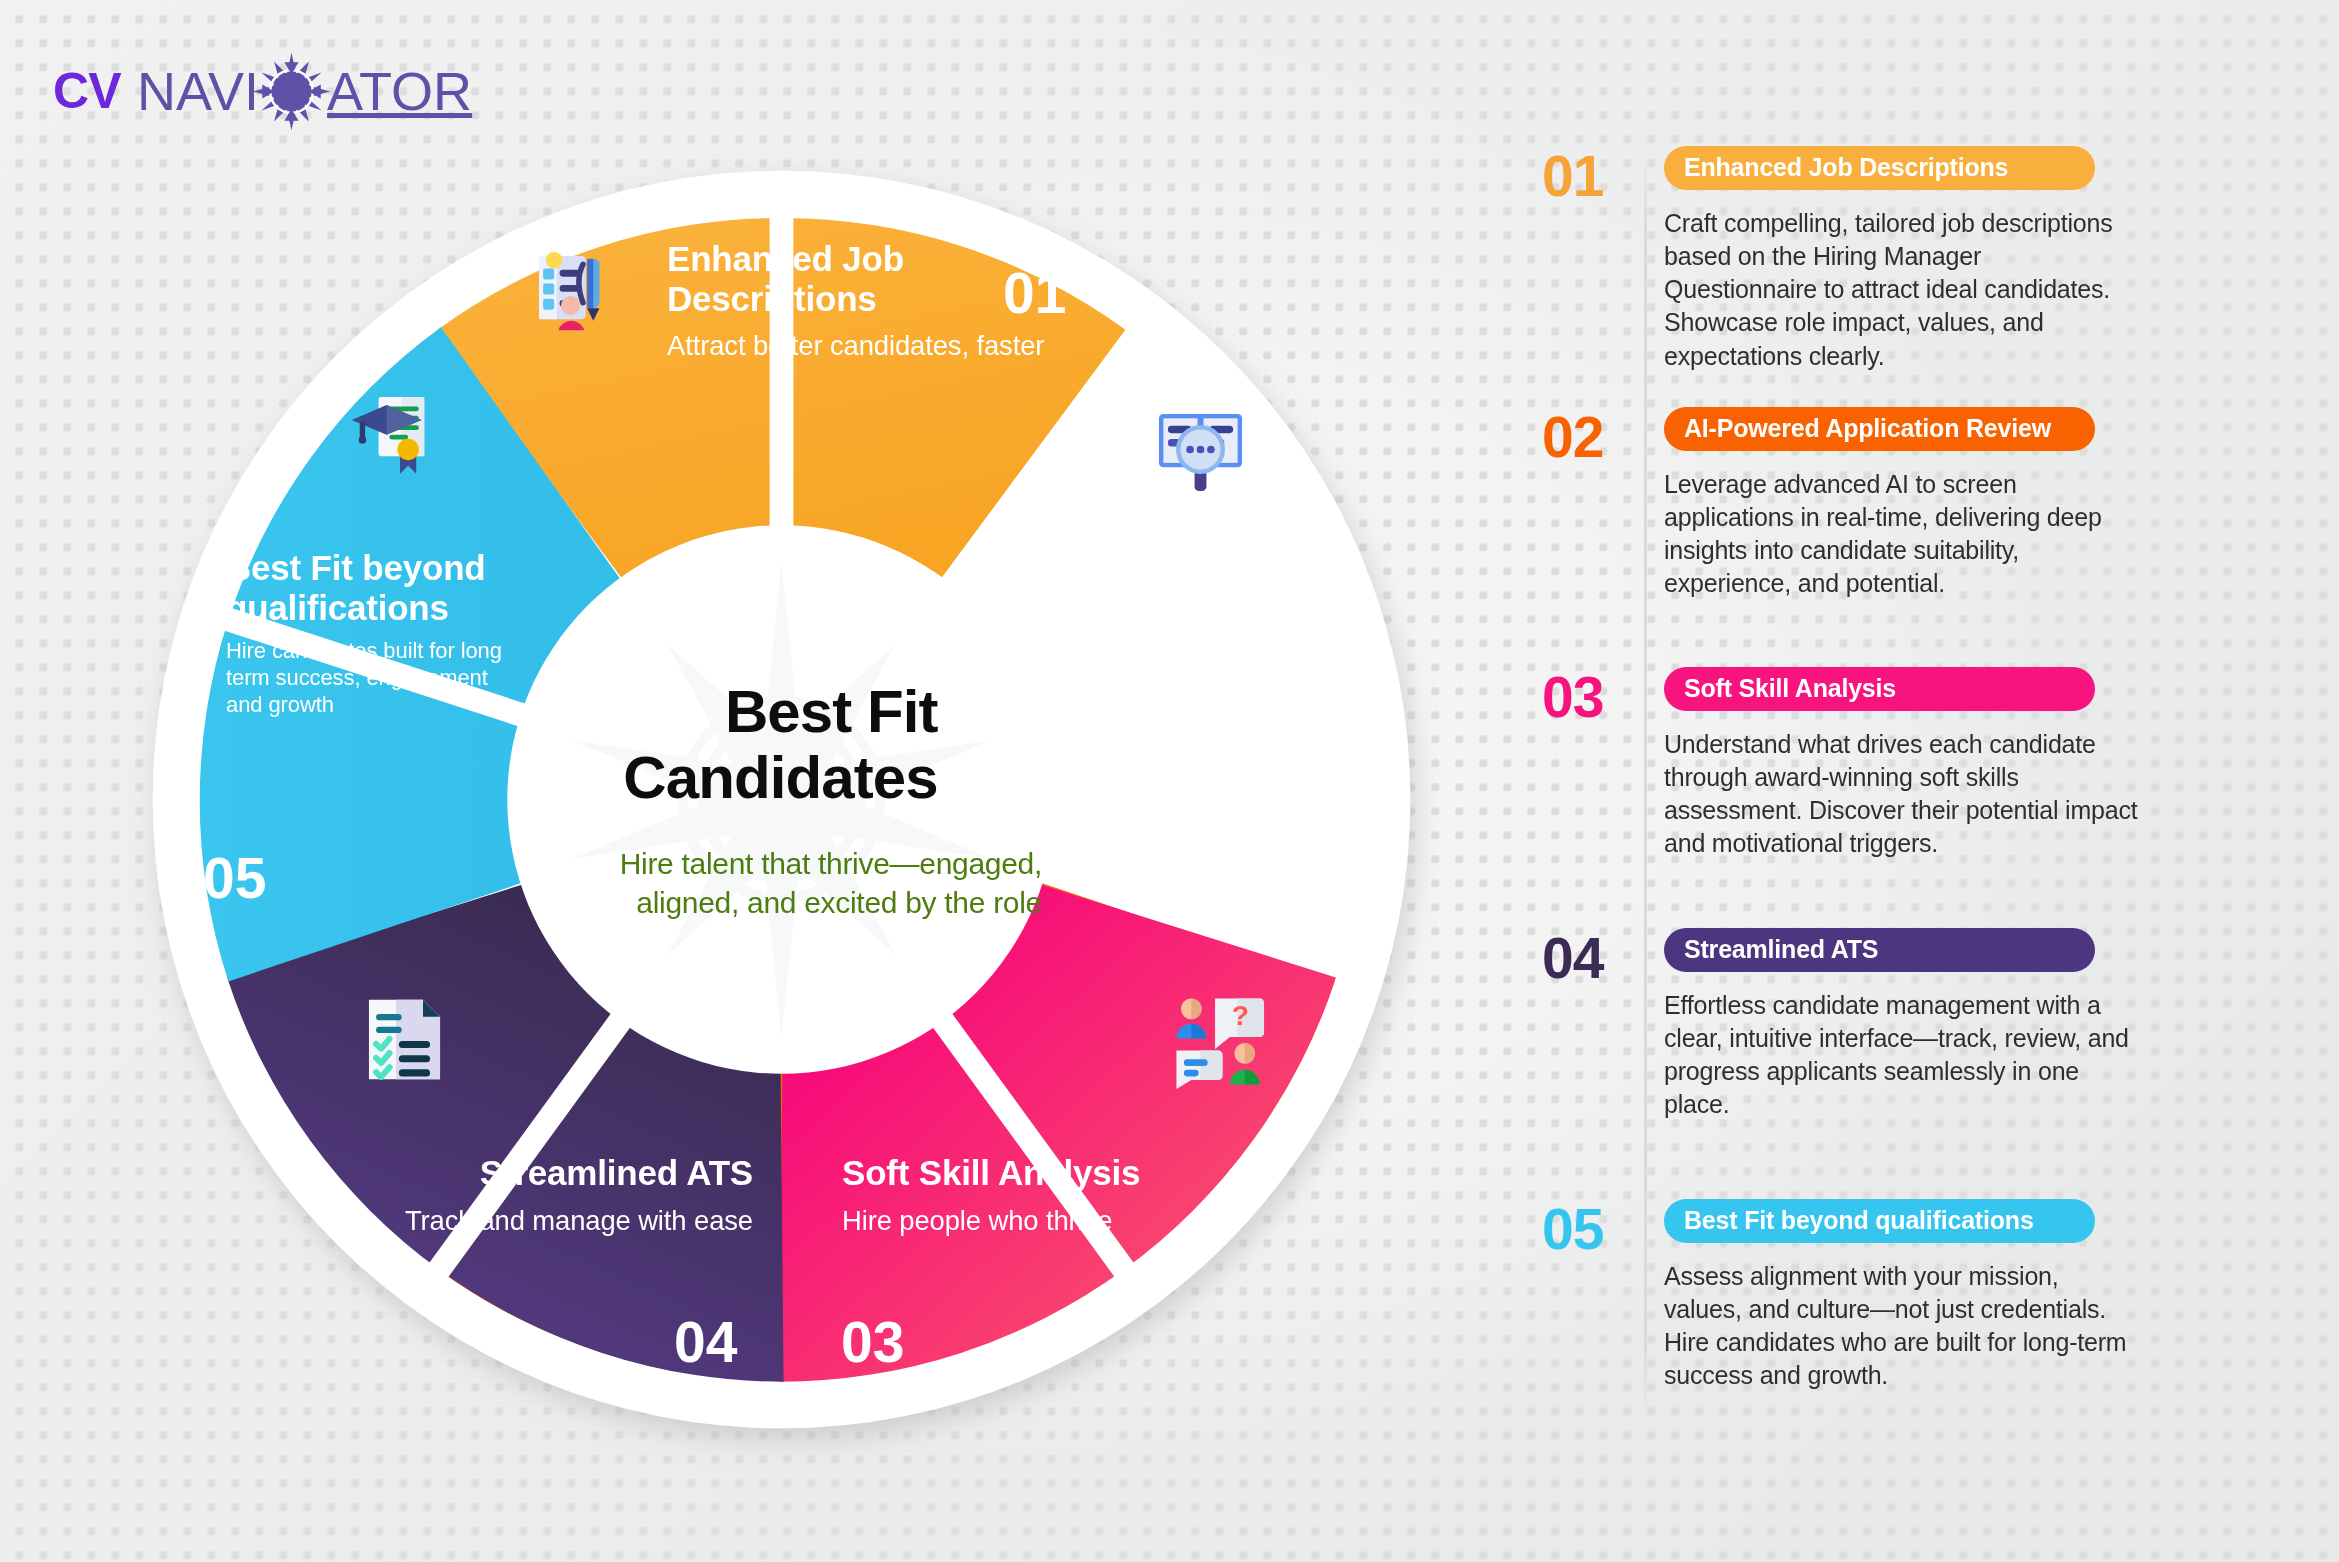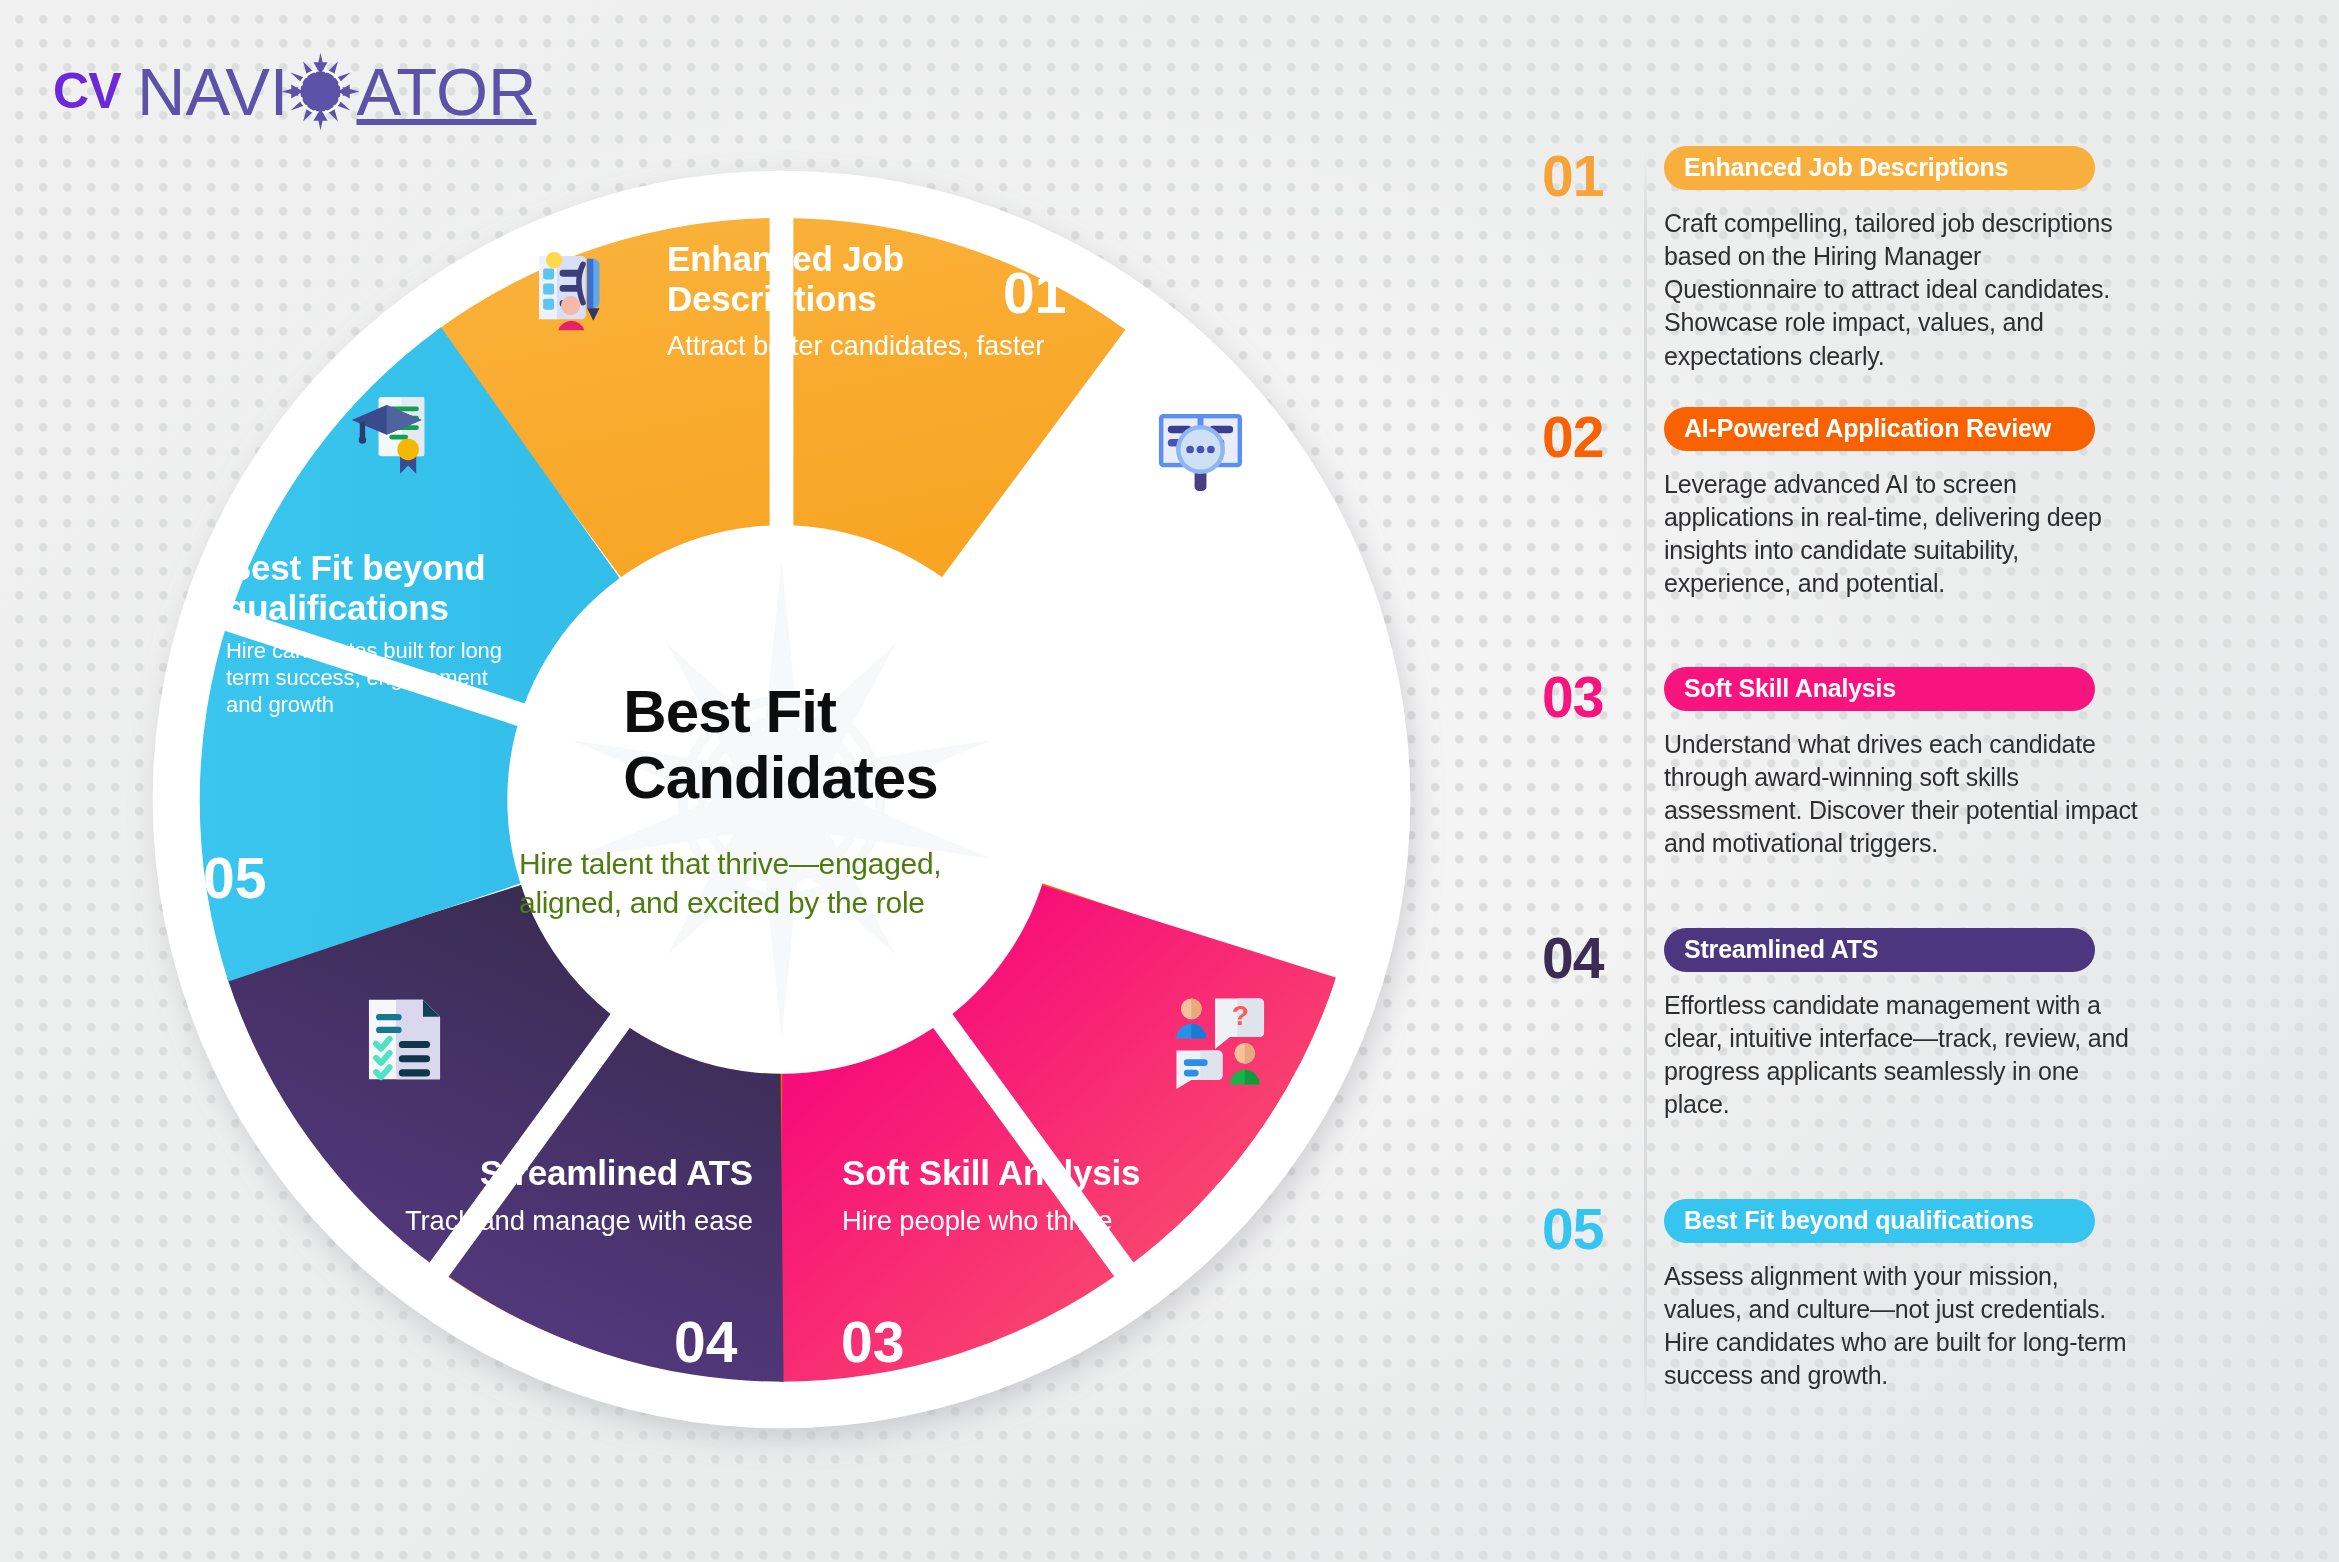--- a/index.html
+++ b/index.html
@@ -28,21 +28,21 @@
     position:absolute; left:53px; top:57px;
     display:flex; align-items:center;
     height:68px;
     z-index:6;
   }
   #logo .cv{
     font-size:50px; font-weight:bold; color:#6d28d9;
     letter-spacing:-0.9px; line-height:1;
   }
   #logo .navi, #logo .ator{
-    font-size:67px; font-weight:400; color:#5d51a8;
+    font-size:54px; font-weight:400; color:#5d51a8;
     letter-spacing:0px; line-height:1;
   }
   #logo .navi{ margin-left:16.4px; }
   #logo .ator{ margin-left:1.8px;text-decoration:underline; }
   #logo .compass-wrap{
     width:79px; height:79px; position:relative;
     margin:0 -5.5px 0 -7.3px;
     display:flex; align-items:center; justify-content:center;
   }
 
@@ -110,21 +110,21 @@
   #seg5-icon{ left:349px; top:393px; }
 
   
   #hub{
     position:absolute;
     left:519px; top:539px;
     width:523px; height:523px;
     z-index:5;
     display:flex; flex-direction:column;
     align-items:center; justify-content:center;
-    text-align:left;
+    text-align:right;
   }
   #hub-title{
     font-size:60px; font-weight:bold; color:#0d0d0d;
     line-height:1.1; letter-spacing:-0.9px;
   }
   #hub-sub{
     margin-top:33px;
     font-size:30px; color:#4d7c0f; line-height:1.3;
     letter-spacing:-0.3px; max-width:530px;
   }

